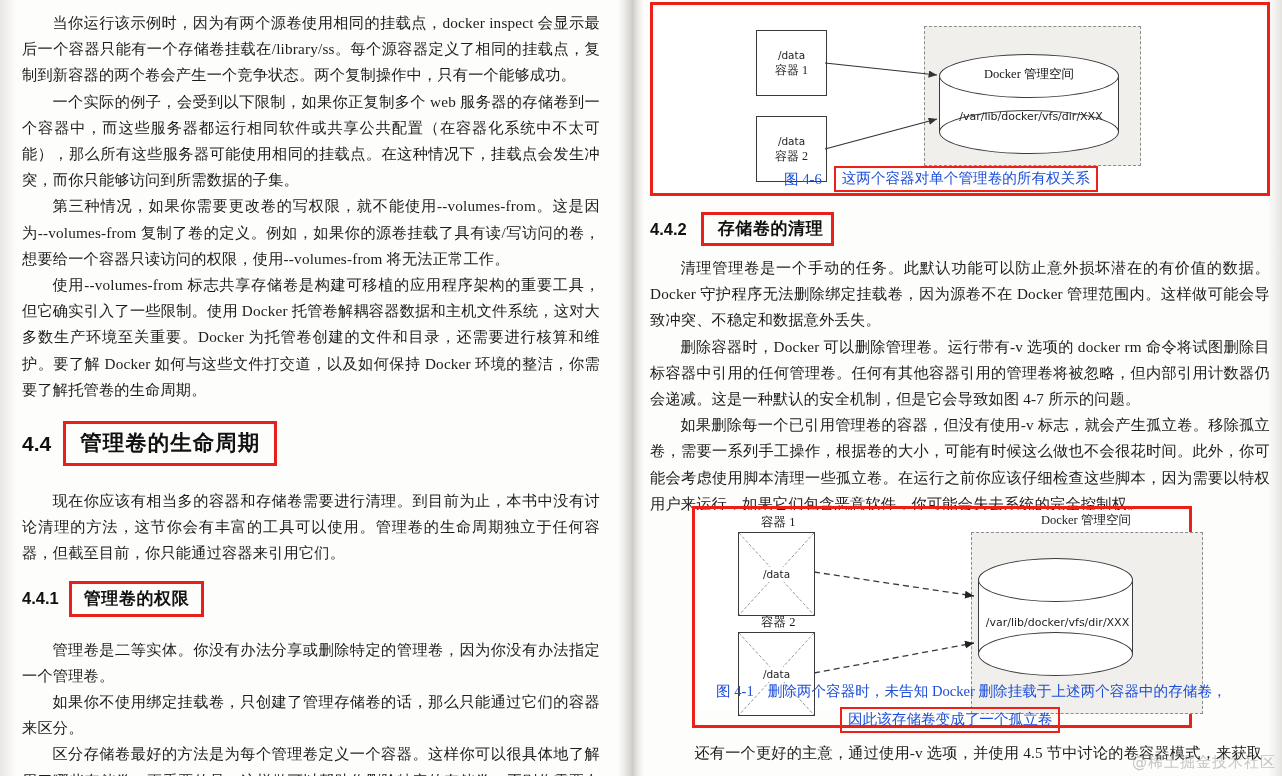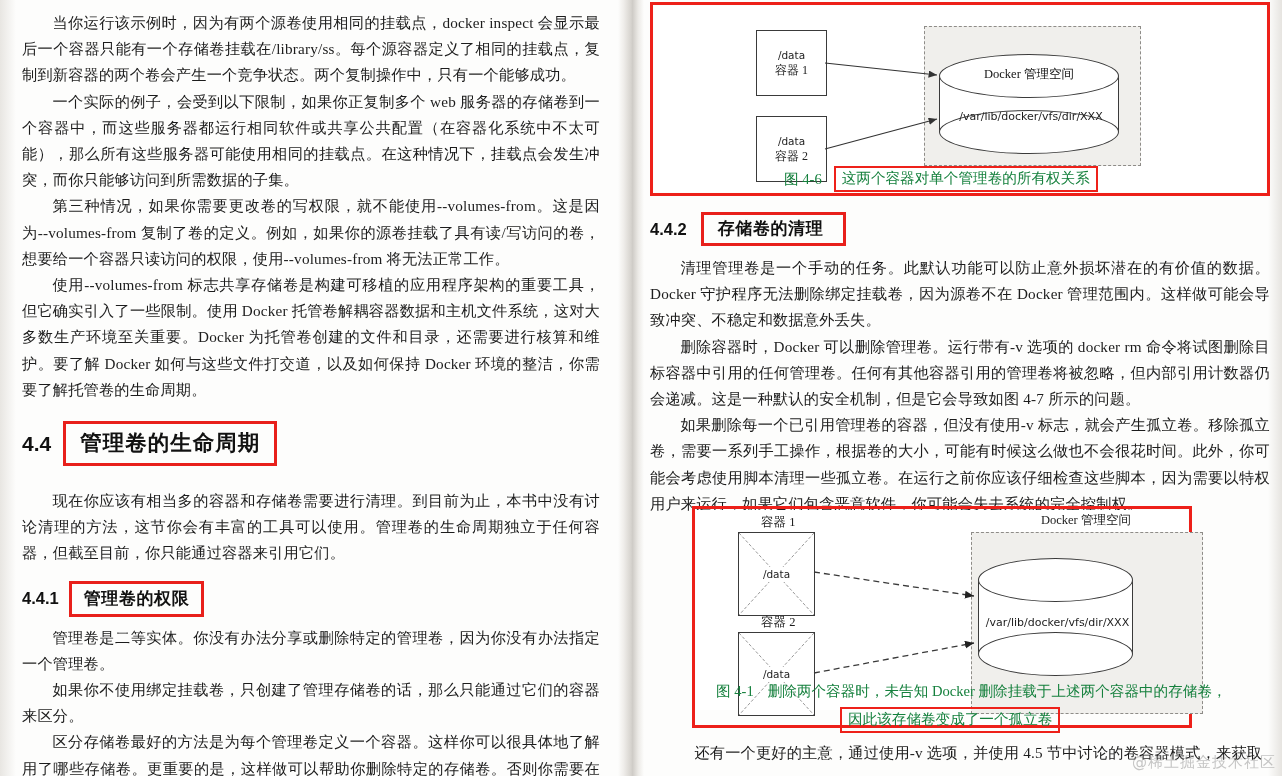--- a/index.html
+++ b/index.html
@@ -99,21 +99,21 @@
   .cyl-path{
     position:absolute;left:4px;right:0;text-align:center;
     font-family:"DejaVu Sans","Liberation Sans",sans-serif;font-size:11px;color:#1c1c1c;
   }
   .cyl-title{
     position:absolute;left:0;right:0;text-align:center;
     font-size:12.5px;color:#141414;
   }
   .xmark{position:absolute;inset:0;}
   .cap{
-    font-size:14.6px;color:#15803d;white-space:nowrap;
+    font-size:14.6px;color:#1d4ed8;white-space:nowrap;
   }
   .capbox{border:2.6px solid #ee211a;box-sizing:border-box;display:inline-block;padding:1px 6px 2px 6px;}
 
   .watermark{
     position:absolute;right:6px;bottom:4px;
     font-family:"DejaVu Sans","Liberation Sans",sans-serif;
     font-size:15px;color:rgba(120,120,120,.42);
     letter-spacing:1px;white-space:nowrap;
   }
 </style>
@@ -143,21 +143,21 @@
 
       <p class="body" style="margin-top:22px;">现在你应该有相当多的容器和存储卷需要进行清理。到目前为止，本书中没有讨论清理的方法，这节你会有丰富的工具可以使用。管理卷的生命周期独立于任何容器，但截至目前，你只能通过容器来引用它们。</p>
 
       <div class="h3row h3" style="margin-top:14px;">
         <span class="h-num">4.4.1</span>
         <span class="redbox" style="margin-left:10px;padding:3px 12px 4px 12px;">
           <span class="h-text">管理卷的权限</span>
         </span>
       </div>
 
-      <p class="body" style="margin-top:8px;">管理卷是二等实体。你没有办法分享或删除特定的管理卷，因为你没有办法指定一个管理卷。</p>
+      <p class="body" style="margin-top:20px;">管理卷是二等实体。你没有办法分享或删除特定的管理卷，因为你没有办法指定一个管理卷。</p>
       <p class="body">如果你不使用绑定挂载卷，只创建了管理存储卷的话，那么只能通过它们的容器来区分。</p>
       <p class="body">区分存储卷最好的方法是为每个管理卷定义一个容器。这样你可以很具体地了解用了哪些存储卷。更重要的是，这样做可以帮助你删除特定的存储卷。否则你需要在容器中检查卷的映射，并手动清理 Docker 管理空间。删除卷需要被引用的容器，重要的是了解哪些容器拥有这个管理卷。如图 4-6 所示。</p>
 
     </div>
   </div>
 
   <div class="col col-right">
 
     <div class="figwrap" style="position:absolute;left:0px;top:0px;width:634px;height:206px;">
 
@@ -199,21 +199,21 @@
         <span class="cap fignum">图 4-6</span>
         <span class="capbox" style="margin-left:12px;">
           <span class="cap">这两个容器对单个管理卷的所有权关系</span>
         </span>
       </div>
     </div>
 
     <div style="position:absolute;left:6px;top:212px;width:620px;">
       <div class="h3row h3">
         <span class="h-num">4.4.2</span>
-        <span class="redbox" style="margin-left:14px;padding:2px 20px 3px 14px;">
+        <span class="redbox" style="margin-left:14px;padding:2px 8px 3px 14px;">
           <span class="h-text">存储卷的清理</span>
         </span>
       </div>
 
       <p class="body" style="margin-top:9px;">清理管理卷是一个手动的任务。此默认功能可以防止意外损坏潜在的有价值的数据。Docker 守护程序无法删除绑定挂载卷，因为源卷不在 Docker 管理范围内。这样做可能会导致冲突、不稳定和数据意外丢失。</p>
       <p class="body">删除容器时，Docker 可以删除管理卷。运行带有-v 选项的 docker rm 命令将试图删除目标容器中引用的任何管理卷。任何有其他容器引用的管理卷将被忽略，但内部引用计数器仍会递减。这是一种默认的安全机制，但是它会导致如图 4-7 所示的问题。</p>
       <p class="body">如果删除每一个已引用管理卷的容器，但没有使用-v 标志，就会产生孤立卷。移除孤立卷，需要一系列手工操作，根据卷的大小，可能有时候这么做也不会很花时间。此外，你可能会考虑使用脚本清理一些孤立卷。在运行之前你应该仔细检查这些脚本，因为需要以特权用户来运行，如果它们包含恶意软件，你可能会失去系统的完全控制权。</p>
     </div>
 
     <div class="figwrap" style="position:absolute;left:0px;top:500px;width:634px;height:235px;">

